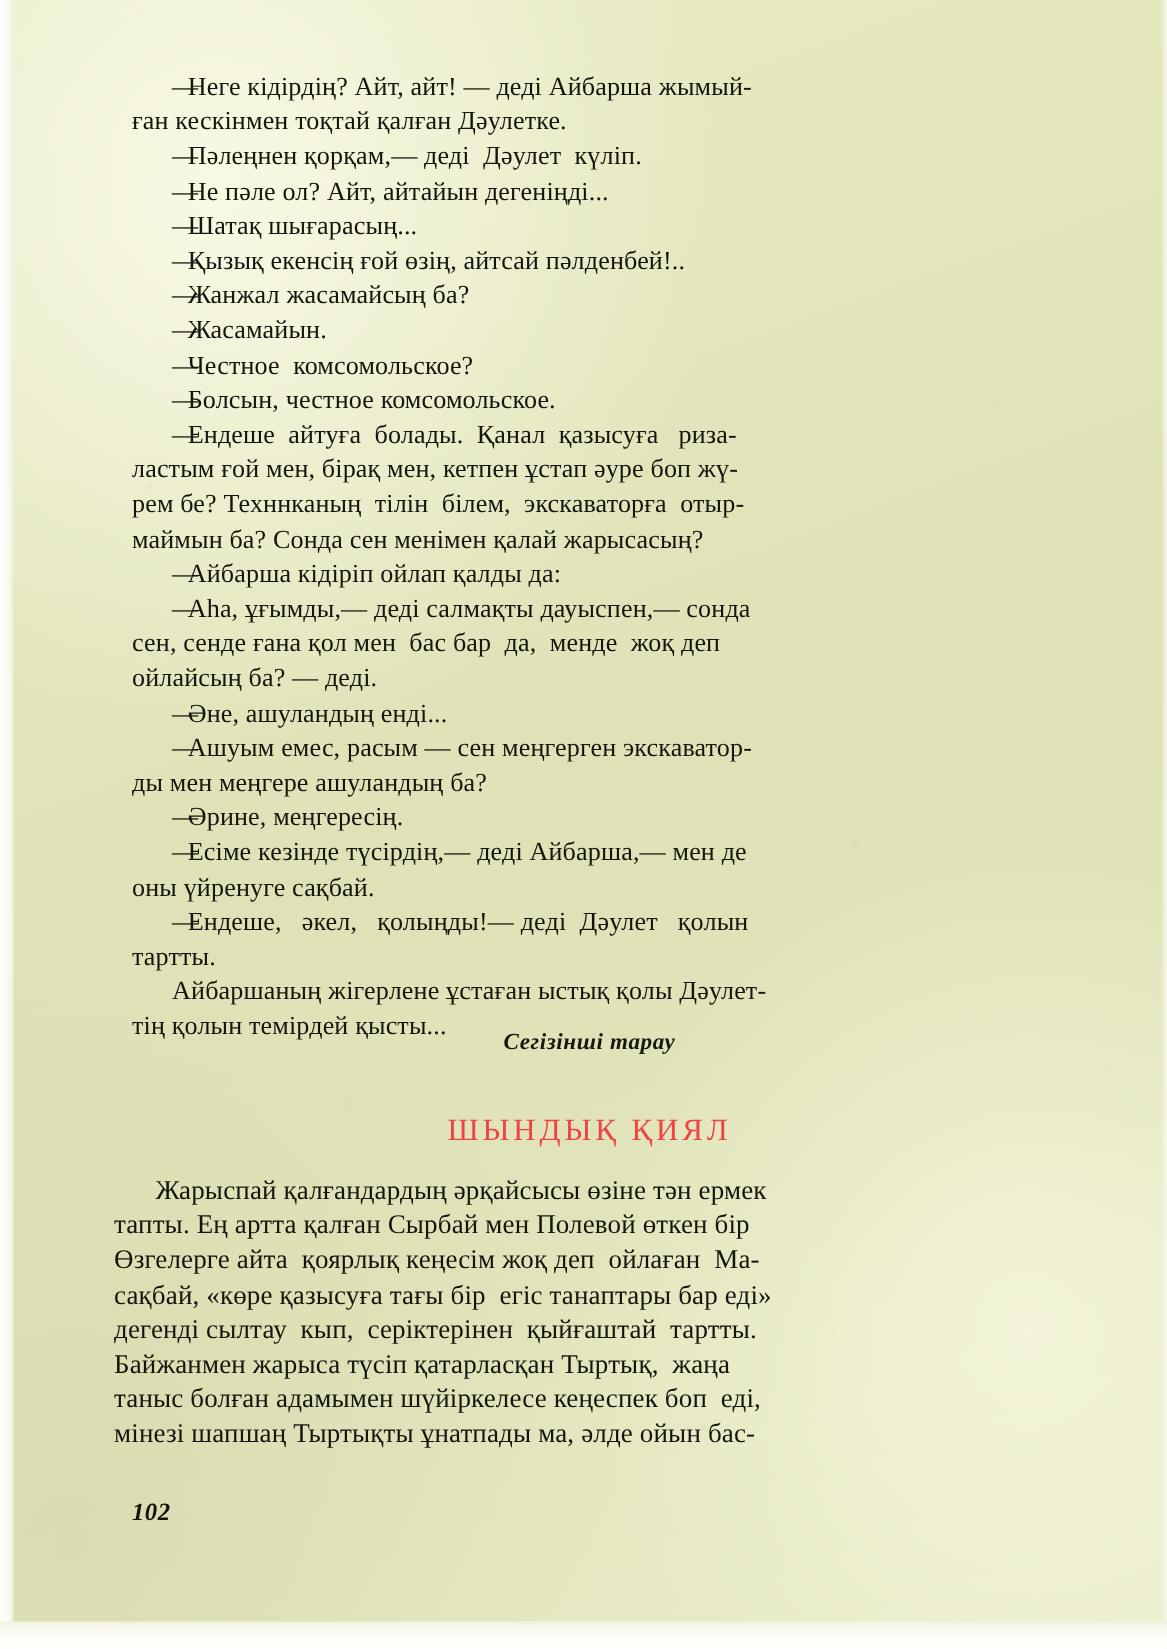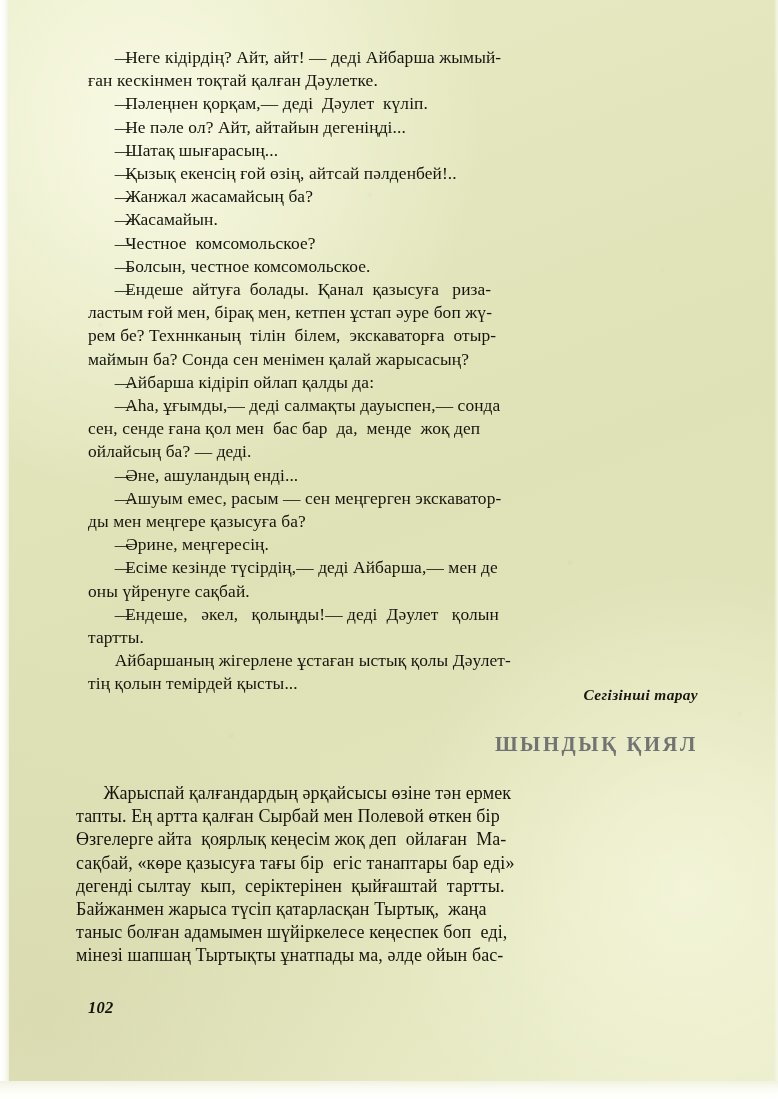--- a/index.html
+++ b/index.html
@@ -94,35 +94,35 @@
     text-align: left;
     color: #15150e;
   }
 
   
   .chapter-wrap {
     position: absolute;
     left: 88px;
     top: 686px;
     width: 610px;
-    text-align: right;
+    text-align: center;
   }
   .chapter-kicker {
     font-style: italic;
     font-weight: bold;
     font-size: 15.4px;
     letter-spacing: .4px;
     color: #17170f;
   }
   .chapter-title {
-    margin-top: 29px;
-    font-weight: bold;
+    margin-top: 39px;
+    font-weight: normal;
     font-size: 20.6px;
     letter-spacing: 2.6px;
-    color: #737373;
+    color: #ef4444;
   }
 
   .lower-block {
     position: absolute;
     left: 76px;
     top: 782px;
     width: 610px;
     color: #15150e;
     font-size: 18px;
     line-height: 23.2px;
@@ -162,21 +162,21 @@
       <div class="line">      <span class="dash-mark">—</span> Ендеше  айтуға  болады.  Қанал  қазысуға   риза-</div>
       <div class="line">ластым ғой мен, бірақ мен, кетпен ұстап әуре боп жү-</div>
       <div class="line">рем бе? Техннканың  тілін  білем,  экскаваторға  отыр-</div>
       <div class="line">маймын ба? Сонда сен менімен қалай жарысасың?</div>
       <div class="line">      <span class="dash-mark">—</span> Айбарша кідіріп ойлап қалды да:</div>
       <div class="line">      <span class="dash-mark">—</span> Аһа, ұғымды,— деді салмақты дауыспен,— сонда</div>
       <div class="line">сен, сенде ғана қол мен  бас бар  да,  менде  жоқ деп</div>
       <div class="line">ойлайсың ба? — деді.</div>
       <div class="line">      <span class="dash-mark">—</span> Әне, ашуландың енді...</div>
       <div class="line">      <span class="dash-mark">—</span> Ашуым емес, расым — сен меңгерген экскаватор-</div>
-      <div class="line">ды мен меңгере қазысуға ба?</div>
+      <div class="line">ды мен меңгере ашуландың ба?</div>
       <div class="line">      <span class="dash-mark">—</span> Әрине, меңгересің.</div>
       <div class="line">      <span class="dash-mark">—</span> Есіме кезінде түсірдің,— деді Айбарша,— мен де</div>
       <div class="line">оны үйренуге сақбай.</div>
       <div class="line">      <span class="dash-mark">—</span> Ендеше,   әкел,   қолыңды!— деді  Дәулет   қолын</div>
       <div class="line">тартты.</div>
       <div class="line">      Айбаршаның жігерлене ұстаған ыстық қолы Дәулет-</div>
       <div class="line">тің қолын темірдей қысты...</div>
     </div>
 
   <div class="chapter-wrap">

